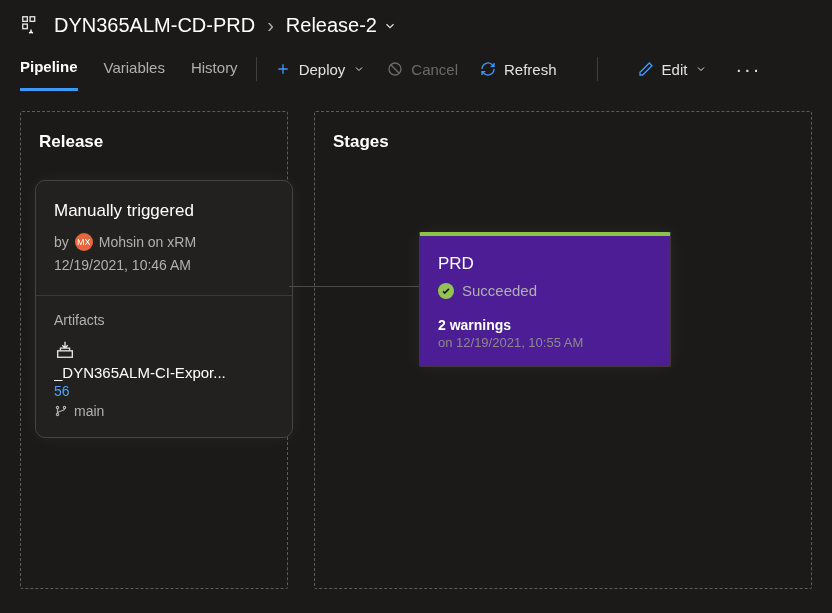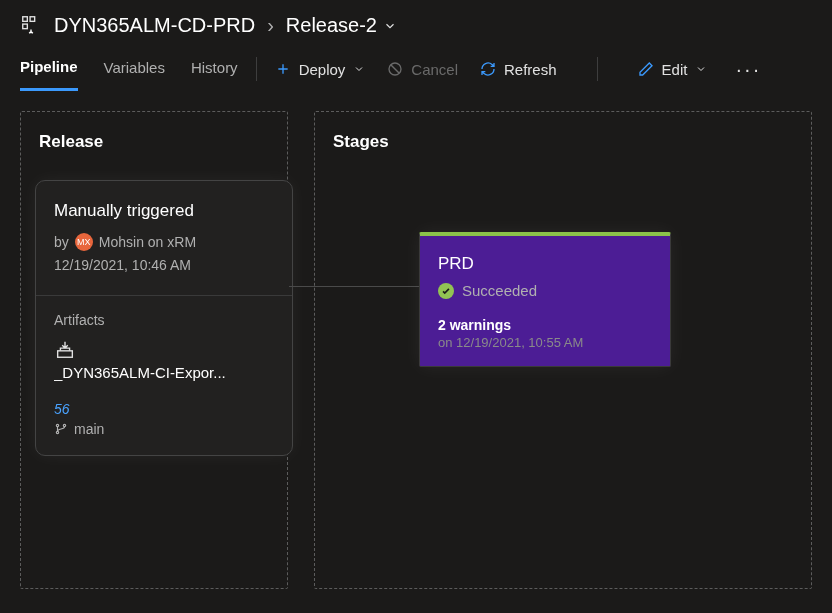--- a/index.html
+++ b/index.html
@@ -112,21 +112,21 @@
   }
   .ts { color: var(--fg-dim); font-size: 14px; }
   .hr { border: none; border-top: 1px solid #3a3a3a; margin: 22px -18px 16px; }
   .artifacts-label { color: var(--fg-dim); font-size: 14px; margin-bottom: 10px; }
   .artifact-icon { margin-bottom: 4px; color: var(--fg); }
   .artifact-name {
     color: #fff; font-size: 15px;
     white-space: nowrap; overflow: hidden; text-overflow: ellipsis;
     max-width: 220px;
   }
-  .artifact-build { color: var(--link); font-size: 14px; margin-top: 20px; font-style: italic; }
+  .artifact-build { color: var(--link); font-size: 14px; margin-top: 2px; }
   .artifact-branch {
     display: flex; align-items: center; gap: 6px;
     color: var(--fg-dim); font-size: 14px; margin-top: 4px;
   }
 
   .stage-card {
     position: absolute;
     left: 104px;
     top: 120px;
     width: 252px;

